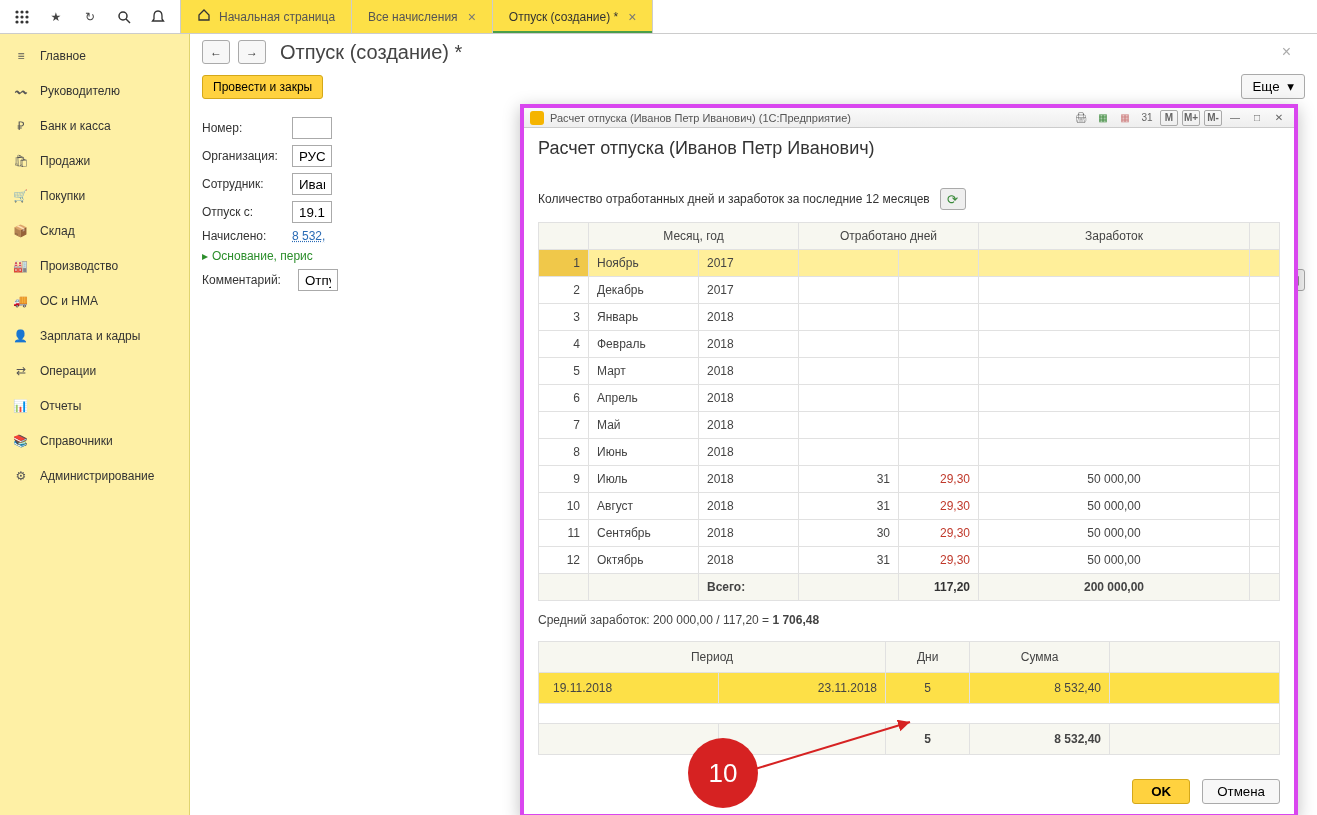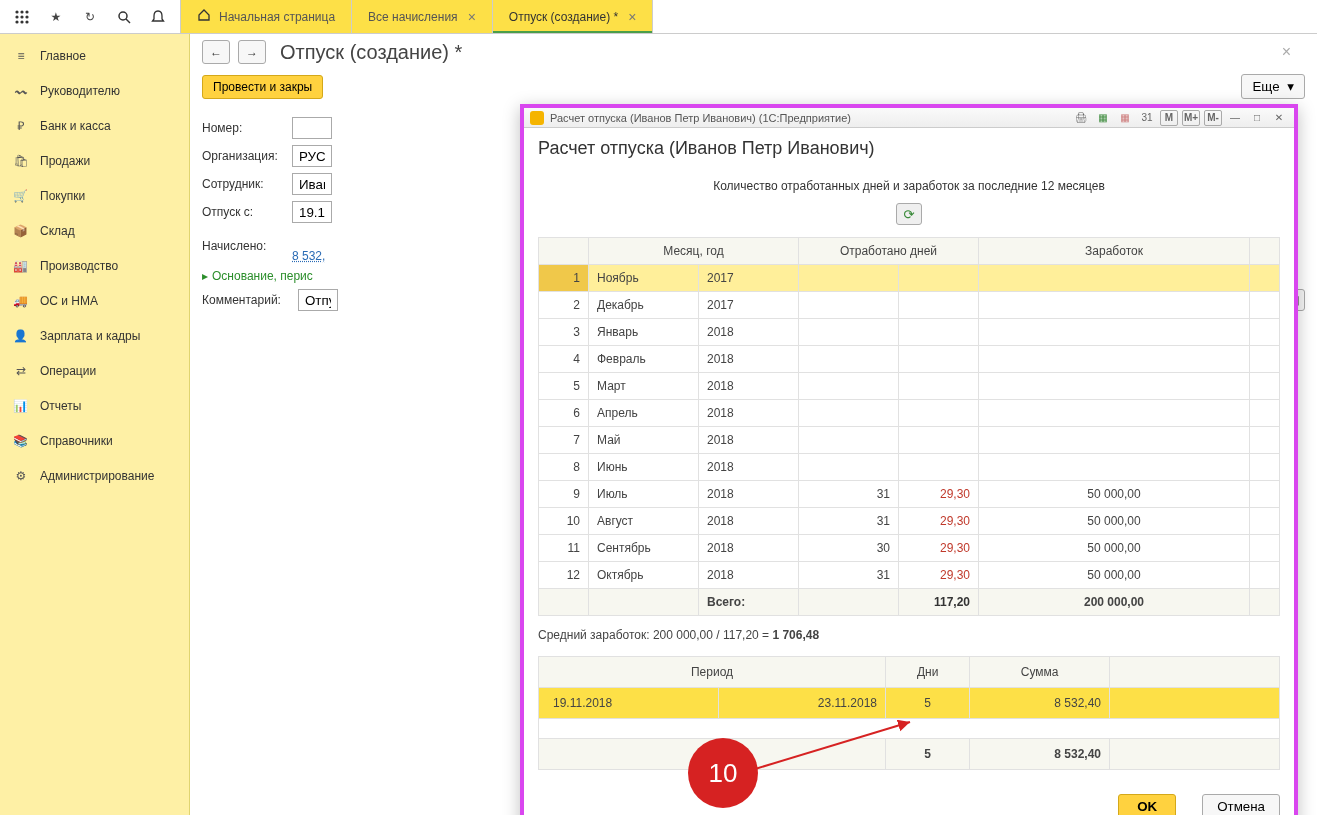--- a/index.html
+++ b/index.html
@@ -161,21 +161,21 @@
   }
   .modal-titlebar .onec {
     width: 14px; height: 14px; background:#f5b400; border-radius:3px; margin-right:6px;
   }
   .modal-titlebar .tspacer { flex:1; }
   .mtool { width: 18px; height:16px; display:flex; align-items:center;justify-content:center; color:#666; font-size:10px; margin-left:4px; }
   .mtool.box { border:1px solid #aaa; border-radius:2px; font-weight:bold;}
 
   .modal-body { padding: 10px 14px 14px; }
   .modal-heading { font-size: 18px; color: #333; }
-  .modal-sub { margin-top: 20px; display:flex; align-items:center; gap:10px;flex-direction:column; }
+  .modal-sub { margin-top: 29px; display:flex; align-items:center; gap:10px; }
   .refresh-btn { width:26px; height:22px; border:1px solid #aaa; border-radius:3px; display:flex; align-items:center; justify-content:center; color:#3a8a3a;}
 
   table.calc {
     width: 100%;
     border-collapse: collapse;
     margin-top: 12px;
     font-size: 12px;
   }
   table.calc th, table.calc td {
     border: 1px solid #e1e1e1;
@@ -214,21 +214,21 @@
     text-align: center;
     color:#444;
   }
   table.period th { background: #f7f7f0; font-weight: normal; }
   table.period tr.psel td { background: #fde047; }
   table.period tr.ptotal td { font-weight: bold; background:#f7f7f0;}
 
   .modal-footer {
     display: flex;
     justify-content: flex-end;
-    gap: 26px;
+    gap: 12px;
     padding: 10px 14px;
   }
   .btn-ok {
     background: #ffd23f;
     border: 1px solid #d4a81a;
     border-radius: 3px;
     padding: 4px 18px;
     font-weight: bold;
   }
   .btn-cancel {
@@ -394,21 +394,21 @@
       <div class="frow">
           <span class="flabel">Сотрудник:</span>
           <input class="finput" style="width: 40px;" value="Иванс">
         </div>
       <div class="frow">
           <span class="flabel">Отпуск с:</span>
           <input class="finput" style="width: 40px;" value="19.11.">
         </div>
       <div class="frow">
           <span class="flabel">Начислено:</span>
-          <span class="link" style="text-decoration:underline dotted;margin-top:20px;">8 532,</span>
+          <span class="link" style="text-decoration:underline dotted;">8 532,</span>
         </div>
       <div class="frow">
           <span class="green-caret">▸</span>
           <span style="color:#2b8e2b;">Основание, перис</span>
         </div>
       <div class="inline-row" style="margin-top:6px;">
         <span class="flabel">Комментарий:</span>
         <input class="finput" style="width: 40px;" value="Отпус">
         <div style="flex:1"></div>
         <div class="small-btn" style="margin-left:auto;width:24px">▾</div>

